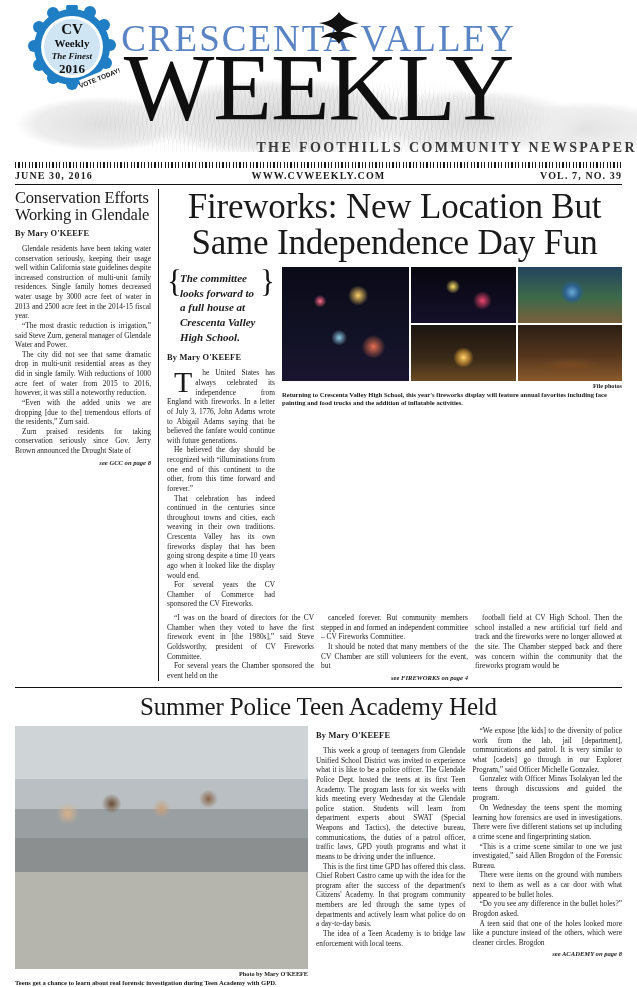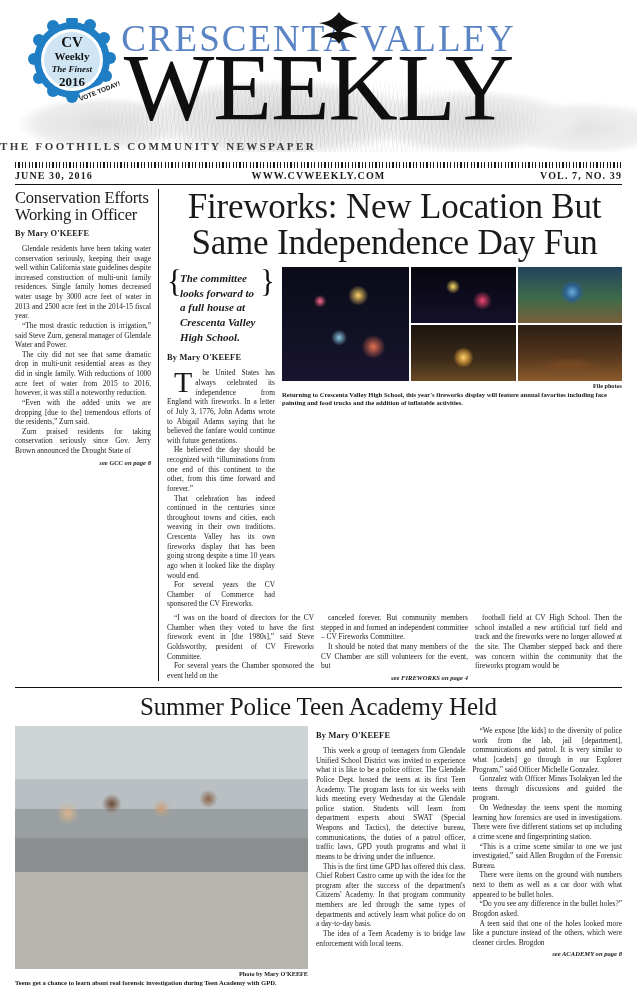--- a/index.html
+++ b/index.html
@@ -14,31 +14,31 @@
       radial-gradient(ellipse 190px 52px at 44% 68%, #d8d8d8 0%, #eaeaea 58%, rgba(255,255,255,0) 75%),
       radial-gradient(ellipse 150px 44px at 74% 72%, #dcdcdc 0%, #ededed 56%, rgba(255,255,255,0) 74%),
       radial-gradient(ellipse 110px 34px at 92% 78%, #e2e2e2 0%, #f0f0f0 60%, rgba(255,255,255,0) 78%);
     opacity:.95;}
   .mountains:after{content:"";position:absolute;left:0;right:0;top:0;bottom:0;
     background:repeating-linear-gradient(86deg, rgba(150,150,150,.20) 0 1px, rgba(255,255,255,0) 1px 4px),
                repeating-linear-gradient(-78deg, rgba(140,140,140,.14) 0 1px, rgba(255,255,255,0) 1px 5px);
     -webkit-mask-image:radial-gradient(ellipse 300px 56px at 50% 72%, #000 0%, rgba(0,0,0,.6) 58%, rgba(0,0,0,0) 80%);
             mask-image:radial-gradient(ellipse 300px 56px at 50% 72%, #000 0%, rgba(0,0,0,.6) 58%, rgba(0,0,0,0) 80%);}
 
-  .badge{position:absolute;left:28px;top:18px;width:92px;height:92px;z-index:6;}
+  .badge{position:absolute;left:28px;top:5px;width:92px;height:92px;z-index:6;}
   .badge svg{display:block;}
 
   .mh-top{position:absolute;left:0;right:0;top:20px;text-align:center;z-index:4;}
   .mh-top .cv{font-family:"Liberation Serif",serif;font-size:37px;letter-spacing:2px;
     color:#5b84c4;font-weight:normal;line-height:1;}
   .bird{position:absolute;left:50%;top:8px;transform:translateX(-8px);z-index:5;}
   .mh-weekly{position:absolute;left:0;right:0;top:44px;text-align:center;z-index:4;
     font-family:"Liberation Serif",serif;font-size:96px;line-height:.92;letter-spacing:-1px;color:#0f0f0f;}
-  .mh-tag{position:absolute;left:0;right:0;top:140px;text-align:left;z-index:5;
-    font-size:11px;letter-spacing:2.4px;font-weight:bold;color:#3a3a3a;}
+  .mh-tag{position:absolute;left:0;right:0;top:140px;text-align:right;z-index:5;
+    font-size:14px;letter-spacing:2.4px;font-weight:bold;color:#3a3a3a;}
 
   
   .rule-dashes{height:6px;margin:0 15px;
     background:repeating-linear-gradient(90deg,#1a1a1a 0 1.2px, #ffffff 1.2px 3.4px);}
   .datebar{margin:2px 15px 0 15px;border-bottom:1.6px solid #111;padding-bottom:3px;
     display:flex;align-items:center;font-size:10px;font-weight:bold;letter-spacing:1.1px;}
   .datebar .d{width:30%;}
   .datebar .c{width:40%;text-align:center;}
   .datebar .v{width:30%;text-align:right;}
 
@@ -193,21 +193,21 @@
   <div class="rule-dashes"></div>
   <div class="datebar">
     <div class="d">JUNE 30, 2016</div>
     <div class="c">WWW.CVWEEKLY.COM</div>
     <div class="v">VOL. 7, NO. 39</div>
   </div>
 
   <div class="content top">
 
     <div class="col-left">
-      <h2 class="hl">Conservation Efforts Working in Officer</h2>
+      <h2 class="hl">Conservation Efforts Working in Glendale</h2>
       <div class="byline">By Mary O'KEEFE</div>
       <p class="bt">Glendale residents have been taking water conservation seriously, keeping their usage well within California state guidelines despite increased construction of multi-unit family residences. Single family homes decreased water usage by 3000 acre feet of water in 2013 and 2500 acre feet in the 2014-15 fiscal year.</p>
       <p class="bt">“The most drastic reduction is irrigation,” said Steve Zurn, general manager of Glendale Water and Power.</p>
       <p class="bt">The city did not see that same dramatic drop in multi-unit residential areas as they did in single family. With reductions of 1000 acre feet of water from 2015 to 2016, however, it was still a noteworthy reduction.</p>
       <p class="bt">“Even with the added units we are dropping [due to the] tremendous efforts of the residents,” Zurn said.</p>
       <p class="bt">Zurn praised residents for taking conservation seriously since Gov. Jerry Brown announced the Drought State of</p>
       <div class="jump">see GCC on page 8</div>
     </div>
 
     <div class="right-top">

